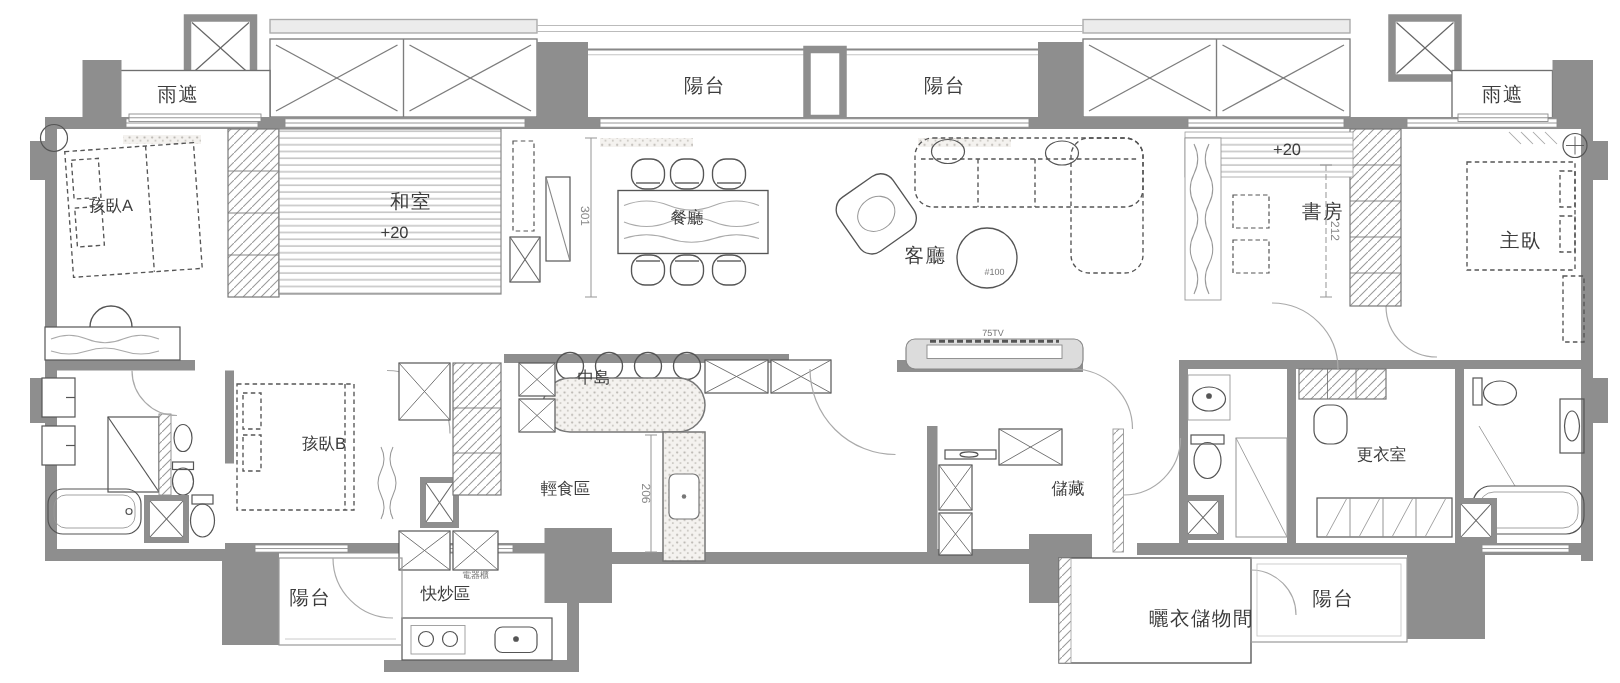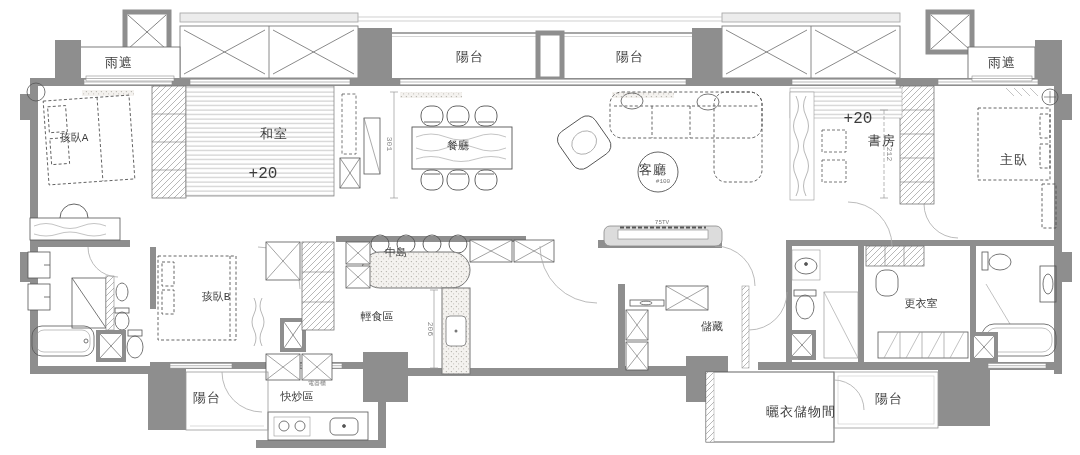--- a/index.html
+++ b/index.html
@@ -1,25 +1,25 @@
 <!DOCTYPE html>
 <html><head>
 <meta charset="utf-8">
 <style>
   html,body{margin:0;padding:0;background:#fff;}
   #stage{position:relative;width:1080px;height:455px;background:#ffffff;overflow:hidden;
-         font-family:Liberation Mono, monospace;}
+         font-family:Liberation Sans, sans-serif;}
   #plan-svg{position:absolute;left:0;top:0;}
   .lbl{position:absolute;transform:translate(-50%,-50%);color:#3c3c3c;font-size:13px;
        letter-spacing:1px;white-space:nowrap;line-height:1;}
   .lbl.small{font-size:11px;letter-spacing:0;}
   .lbl.tiny{font-size:6px;color:#777;letter-spacing:0;}
   .lbl.dim{font-size:8px;color:#8a8a8a;letter-spacing:0;
            transform:translate(-50%,-50%) rotate(90deg);}
-  .lbl.lvl{font-size:16px;letter-spacing:0;margin-top:18px;}
+  .lbl.lvl{font-size:11px;letter-spacing:0;}
 </style>
 </head>
 <body>
 
 <div id="stage">
 
 <svg id="plan-svg" width="1080" height="455" viewBox="0 0 1080 455">
   <defs>
     <pattern id="hlines" width="6" height="4.5" patternUnits="userSpaceOnUse">
       <rect width="6" height="4.5" fill="#fff"></rect>
@@ -409,27 +409,27 @@
 </svg>
 
 <div class="lbl" style="left:119px;top:63px">雨遮</div>
 <div class="lbl" style="left:1002px;top:63px">雨遮</div>
 <div class="lbl" style="left:470px;top:57px">陽台</div>
 <div class="lbl" style="left:630px;top:57px">陽台</div>
 <div class="lbl small" style="left:74px;top:138px">孩臥A</div>
 <div class="lbl" style="left:274px;top:134px">和室</div>
 <div class="lbl lvl" style="left:263px;top:156px">+20</div>
 <div class="lbl small" style="left:458px;top:146px">餐廳</div>
-<div class="lbl" style="left:653px;top:170px">客廳</div>
+<div class="lbl" style="left:617px;top:170px">客廳</div>
 <div class="lbl lvl" style="left:858px;top:101px">+20</div>
 <div class="lbl" style="left:882px;top:141px">書房</div>
 <div class="lbl" style="left:1014px;top:160px">主臥</div>
 <div class="lbl small" style="left:216px;top:297px">孩臥B</div>
 <div class="lbl small" style="left:396px;top:253px">中島</div>
-<div class="lbl small" style="left:377px;top:317px">輕食區</div>
+<div class="lbl small" style="left:377px;top:327px">輕食區</div>
 <div class="lbl small" style="left:297px;top:397px">快炒區</div>
 <div class="lbl tiny" style="left:317px;top:384px">電器櫃</div>
 <div class="lbl" style="left:207px;top:398px">陽台</div>
 <div class="lbl small" style="left:712px;top:327px">儲藏</div>
 <div class="lbl small" style="left:921px;top:304px">更衣室</div>
 <div class="lbl" style="left:801px;top:412px">曬衣儲物間</div>
 <div class="lbl" style="left:889px;top:399px">陽台</div>
 <div class="lbl tiny" style="left:662px;top:223px">75TV</div>
 <div class="lbl tiny" style="left:663px;top:182px">#100</div>
 <div class="lbl dim" style="left:389px;top:144px">301</div>

